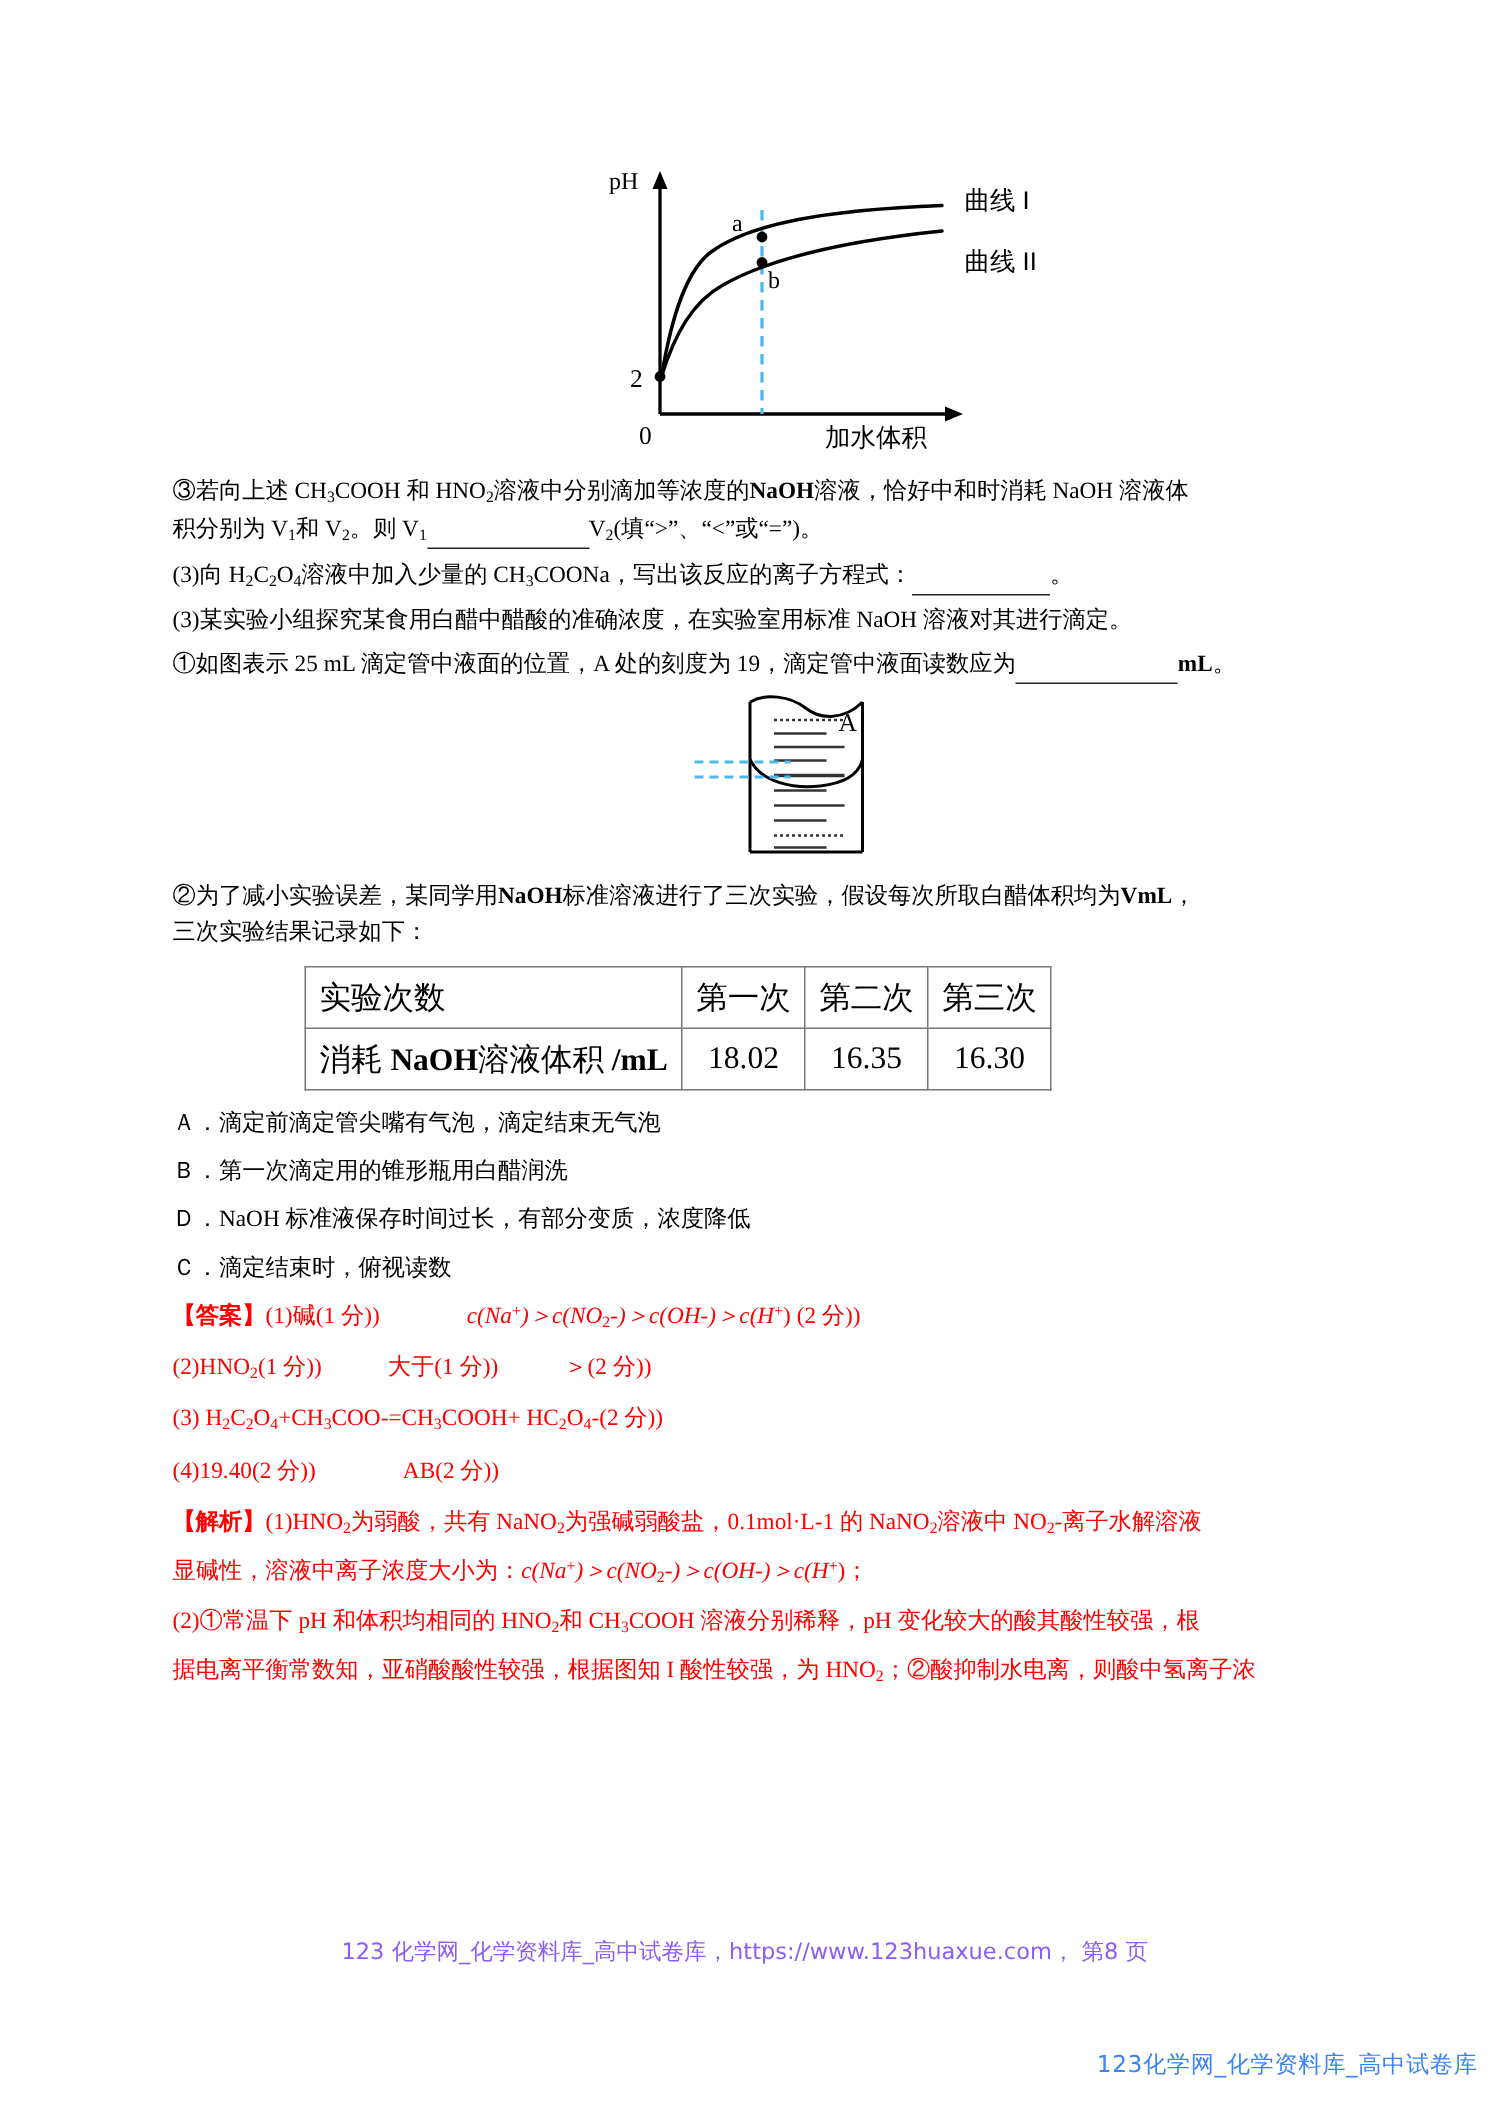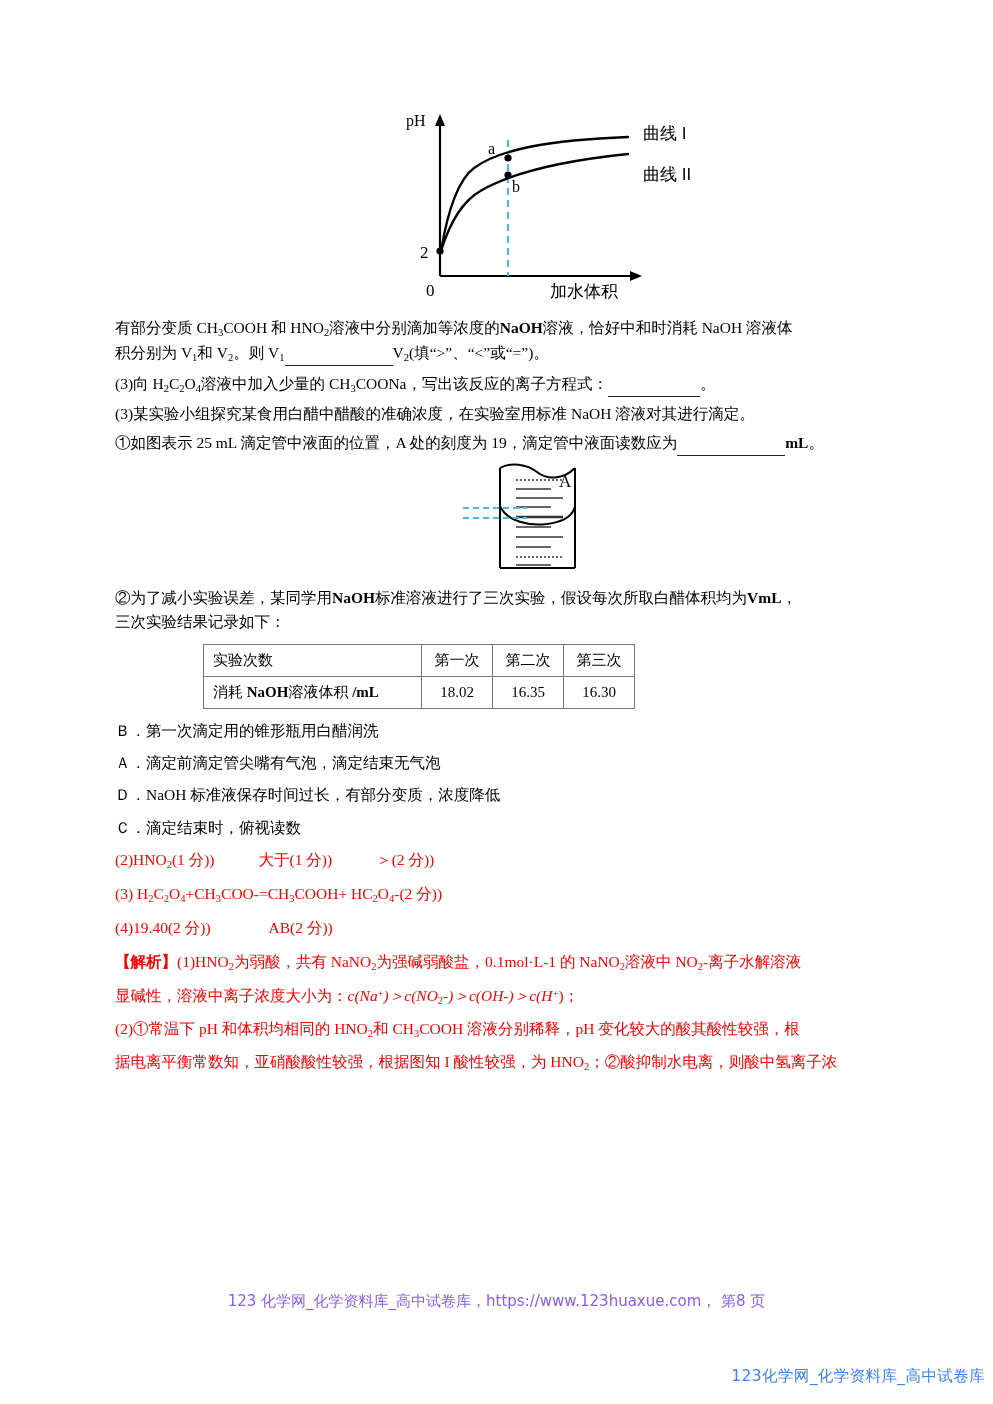--- a/index.html
+++ b/index.html
@@ -51,21 +51,21 @@
   sup { font-size: 0.68em; vertical-align: 0.42em; }
 
   
   .burette-wrap { position: relative; height: 112px; margin: 6px 0 12px 0; }
   .burette-svg { position: absolute; left: 340px; top: 0; }
 
   
   .tbl-wrap { display: flex; justify-content: flex-start; margin: 10px 0 10px 88px; }
   table.data {
     border-collapse: collapse;
-    font-size: 15px;
+    font-size: 21px;
   }
   table.data td {
     border: 1px solid #777;
     padding: 6px 9px;
     height: 32px;
     white-space: nowrap;
   }
   table.data td.label-col { width: 218px; }
   table.data td.num-col { width: 71px; text-align: center; }
   table.data td.hdr { text-align: center; }
@@ -127,21 +127,21 @@
         <text x="88" y="50" font-family="Liberation Serif, serif" font-size="16">a</text>
         <text x="112" y="88" font-family="Liberation Serif, serif" font-size="16">b</text>
         <text x="243" y="35" font-family="Liberation Sans, sans-serif" font-size="17">曲线 I</text>
         <text x="243" y="76" font-family="Liberation Sans, sans-serif" font-size="17">曲线 II</text>
       </svg>
     </div>
 
 
 
     <p class="para">
-      <span>有部分变质 CH</span><sub>3</sub><span>COOH 和 HNO</span><sub>2</sub><span>溶液中分别滴加等浓度的</span><span class="b">NaOH</span><span>溶液，恰好中和时消耗 NaOH 溶液体</span><br>
+      <span>③若向上述 CH</span><sub>3</sub><span>COOH 和 HNO</span><sub>2</sub><span>溶液中分别滴加等浓度的</span><span class="b">NaOH</span><span>溶液，恰好中和时消耗 NaOH 溶液体</span><br>
       <span>积分别为 V</span><sub>1</sub><span>和 V</span><sub>2</sub><span>。则 V</span><sub>1</sub><span class="blank" style="width:108px;">&nbsp;</span><span>V</span><sub>2</sub><span>(填“&gt;”、“&lt;”或“=”)。</span>
     </p>
 
     <p class="para">
       <span>(3)向 H</span><sub>2</sub><span>C</span><sub>2</sub><span>O</span><sub>4</sub><span>溶液中加入少量的 CH</span><sub>3</sub><span>COONa，写出该反应的离子方程式：</span><span class="blank" style="width:92px;">&nbsp;</span><span>。</span>
     </p>
 
     <p class="para">
       <span>(3)某实验小组探究某食用白醋中醋酸的准确浓度，在实验室用标准 NaOH 溶液对其进行滴定。</span>
     </p>
@@ -202,25 +202,28 @@
           <td class="label-col"><span>消耗</span> <span class="b">NaOH</span><span>溶液体积</span> <span class="b">/mL</span></td>
           <td class="num-col">18.02</td>
           <td class="num-col">16.35</td>
           <td class="num-col">16.30</td>
         </tr>
       </tbody>
         </table>
     </div>
 
 
+    <p class="opt">Ａ．滴定前滴定管尖嘴有气泡，滴定结束无气泡</p>
     <p class="opt">Ｂ．第一次滴定用的锥形瓶用白醋润洗</p>
-    <p class="opt">Ａ．滴定前滴定管尖嘴有气泡，滴定结束无气泡</p>
     <p class="opt">Ｄ．NaOH 标准液保存时间过长，有部分变质，浓度降低</p>
     <p class="opt">Ｃ．滴定结束时，俯视读数</p>
 
+    <p class="ans-line">
+      <span class="b">【答案】</span><span>(1)碱(1 分))</span><span class="gap-md"></span><span style="font-style:italic">c(Na</span><sup>+</sup><span style="font-style:italic">)＞c(NO</span><sub>2</sub><span style="font-style:italic">-)＞c(OH-)＞c(H</span><sup>+</sup><span>) (2 分))</span>
+    </p>
 
     <p class="ans-line">
       <span>(2)HNO</span><sub>2</sub><span>(1 分))</span><span class="gap-sm"></span><span>大于(1 分))</span><span class="gap-sm"></span><span>＞(2 分))</span>
     </p>
 
     <p class="ans-line">
       <span>(3) H</span><sub>2</sub><span>C</span><sub>2</sub><span>O</span><sub>4</sub><span>+CH</span><sub>3</sub><span>COO-=CH</span><sub>3</sub><span>COOH+  HC</span><sub>2</sub><span>O</span><sub>4</sub><span>-(2 分))</span>
     </p>
 
     <p class="ans-line">

